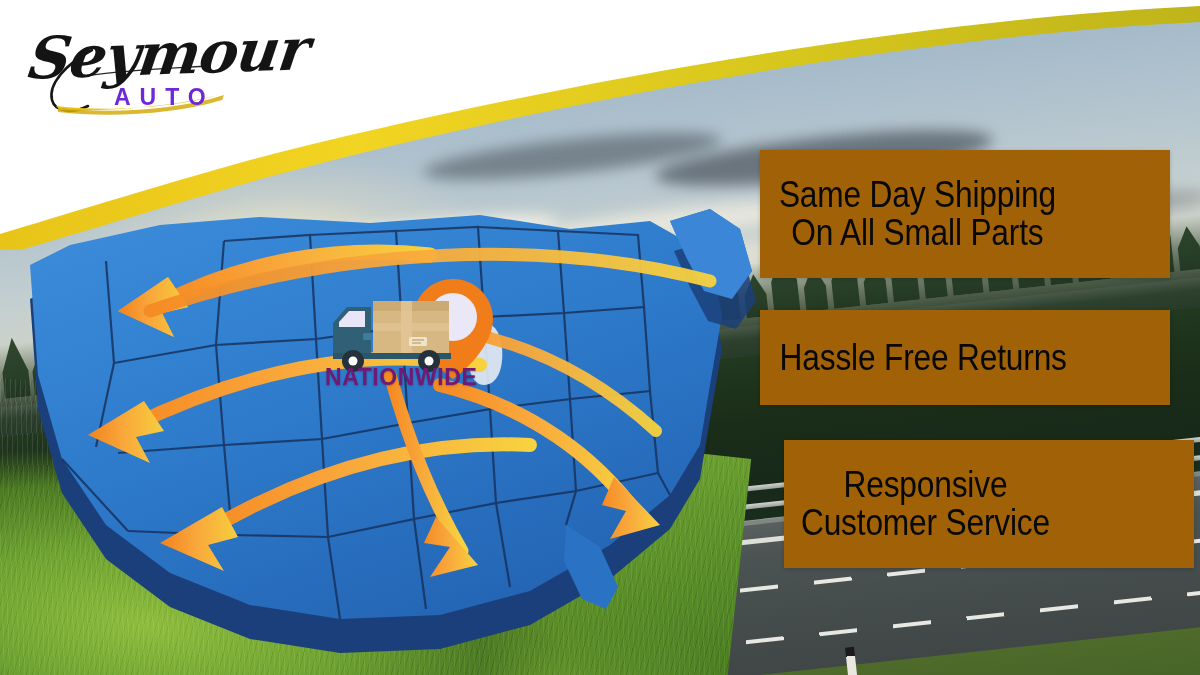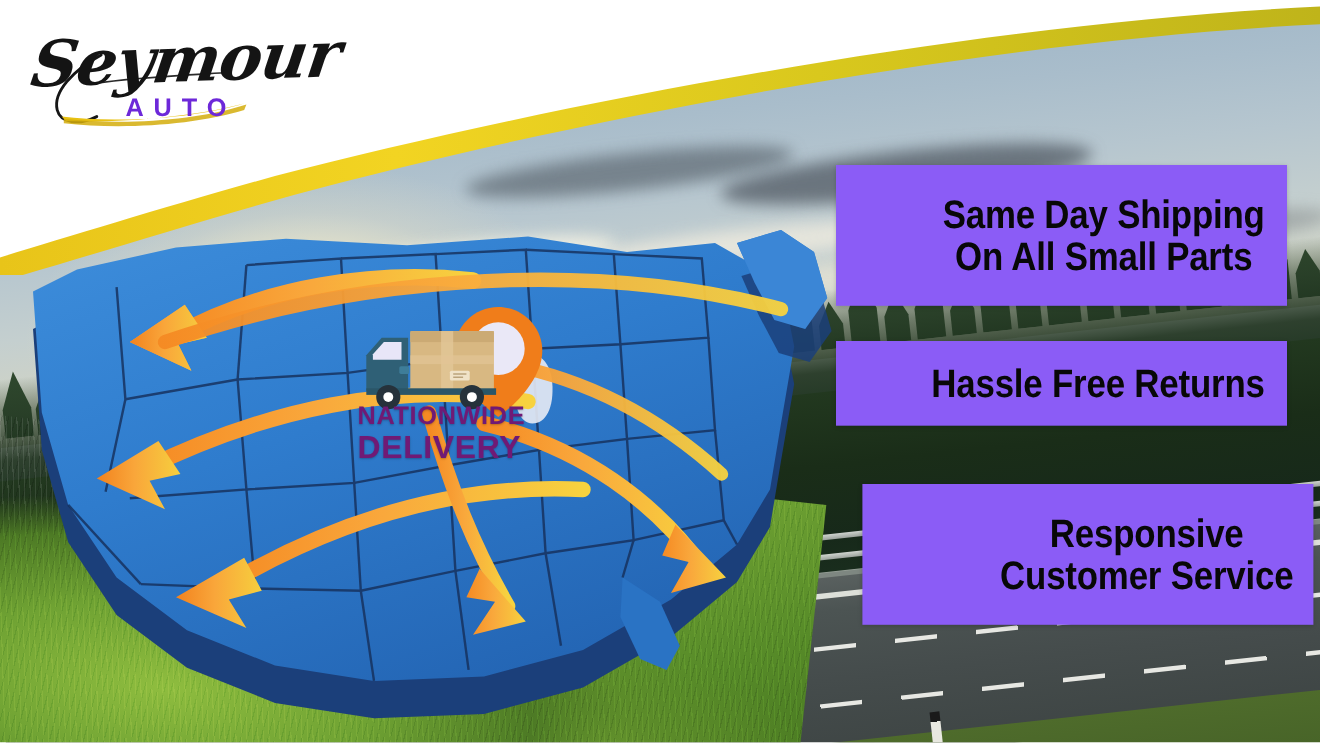--- a/index.html
+++ b/index.html
@@ -141,35 +141,35 @@
     color:#701a75;
     line-height:1.0;
     text-shadow:0 1px 2px rgba(0,0,0,.25);
   }
   .nd-line1 { font-size:23px; letter-spacing:.6px; }
   .nd-line2 { font-size:29px; letter-spacing:.6px; margin-top:4px; }
 
   
   .callout {
     position:absolute;
-    background:#8b5cf6;
+    background:#a16207;
     display:flex;
     align-items:center;
-    justify-content:flex-end;
+    justify-content:flex-start;
     text-align:center;
     color:#080808;
     font-family:"Liberation Sans", sans-serif;
-    font-weight:700;
+    font-weight:400;
     line-height:1.05;
     letter-spacing:-0.2px;
     box-shadow:0 1px 4px rgba(0,0,0,.18);
   }
   .callout span { display:block; transform:scaleX(.88); transform-origin:center; }
   #callout-1 { left:760px; top:150px;  width:410px; height:128px; font-size:36px; }
-  #callout-2 { left:760px; top:310px;  width:410px; height:77px;  font-size:36px; }
+  #callout-2 { left:760px; top:310px;  width:410px; height:95px;  font-size:36px; }
   #callout-3 { left:784px; top:440px;  width:410px; height:128px; font-size:36px; }
 </style>
 </head>
 <body>
 
 <div id="banner">
 
   <div class="photo-layer">
     <div class="sky"></div>
     <div class="sun-flare"></div>
@@ -410,21 +410,20 @@
         <rect x="8" y="78" width="118" height="6" fill="#2a5668"></rect>
 
         <circle cx="28" cy="86" r="11" fill="#26323b"></circle>
           <circle cx="28" cy="86" r="4.5" fill="#fff"></circle>
         <circle cx="104" cy="86" r="11" fill="#26323b"></circle>
           <circle cx="104" cy="86" r="4.5" fill="#fff"></circle>
       </g>
     </svg>
     <div class="nd-text">
       <div class="nd-line1">NATIONWIDE</div>
-      <div class="nd-line2">DELIVERY</div>
     </div>
   </div>
 
   <div class="callout" id="callout-1">
     <div>
       <span>Same Day Shipping</span>
       <span>On All Small Parts</span>
     </div>
   </div>
 

